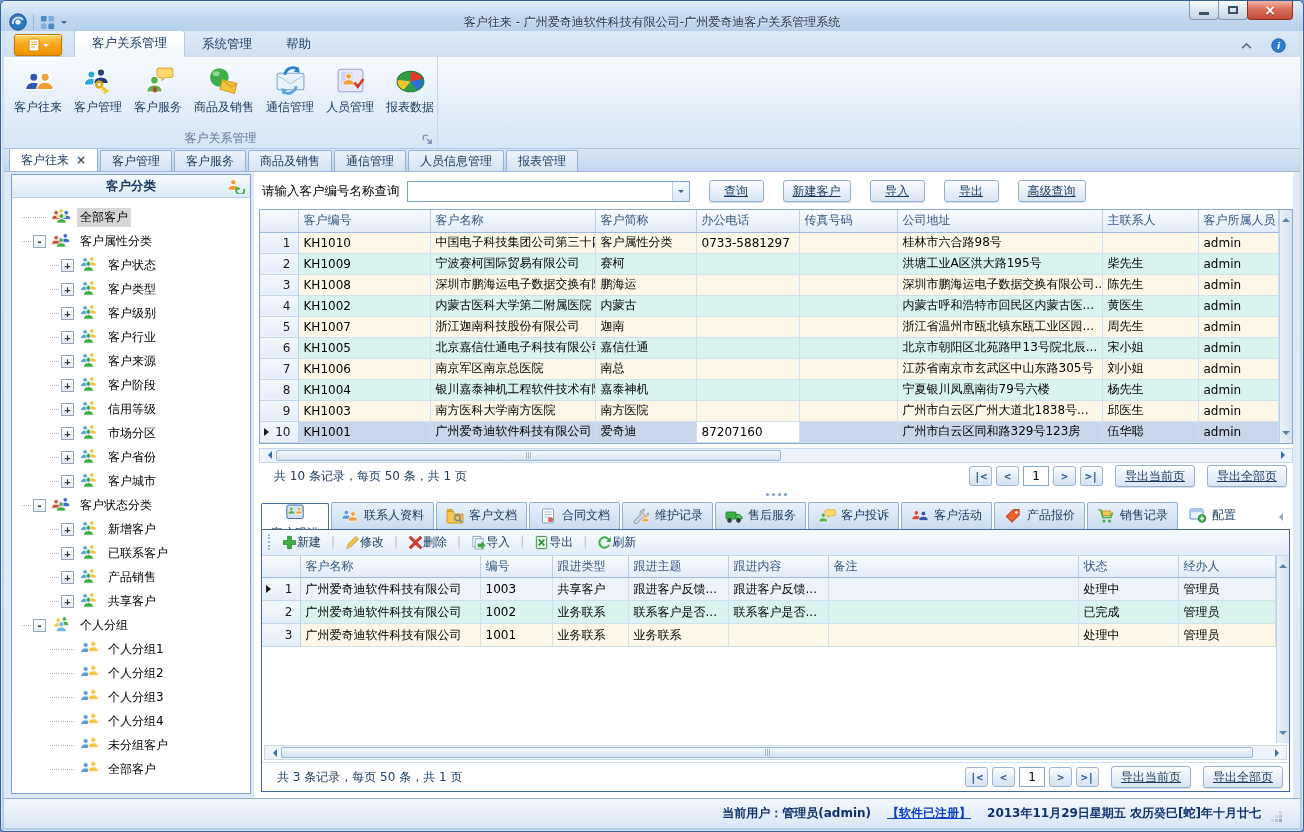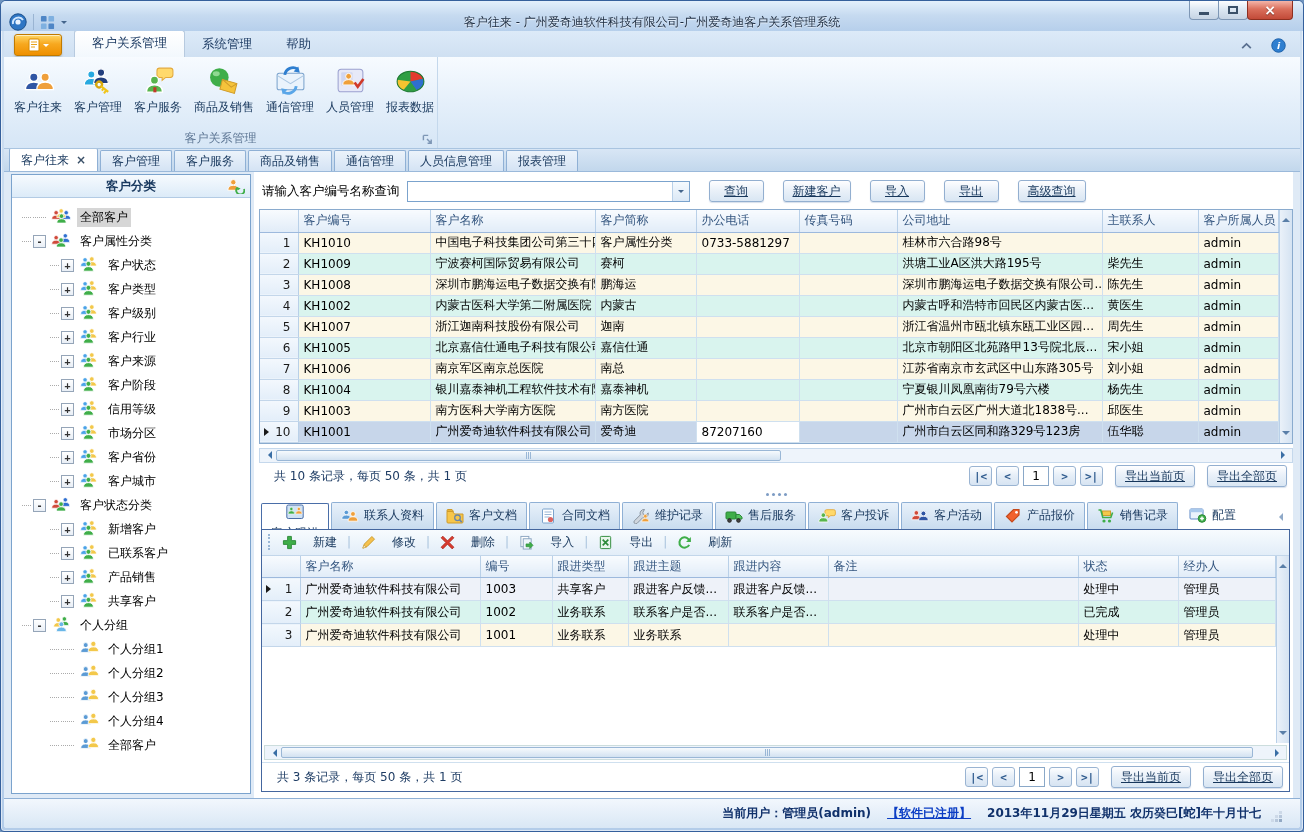--- a/index.html
+++ b/index.html
@@ -140,21 +140,21 @@
   .dtab.active{background:#fff;border-color:#4a6ea8;height:26px;flex-direction:column;}
   .dtab.flat{border:none;background:transparent;}
   .ticon{width:18px;height:16px;flex:none;}
   .dt-arrows{margin-left:auto;display:flex;gap:12px;align-items:center;padding-bottom:8px;}
   .ar-l{width:0;height:0;border:4.5px solid transparent;border-right-color:#8fa9c8;}
   
   .dpanel{flex:1;margin:0 3px 6px 2px;border:1px solid #44669e;background:#fff;display:flex;flex-direction:column;min-height:0;}
   .dtoolbar{height:26px;flex:none;display:flex;align-items:center;background:linear-gradient(#f7fbfe,#e2edf8);
     border-bottom:1px solid #c2d6ea;padding-left:3px;font-size:12px;color:#16365c;}
   .tb-grip{width:4px;height:16px;border-left:2px dotted #9ab7d6;margin:0 7px 0 3px;}
-  .tb-item{display:inline-flex;align-items:center;gap:16px;padding:0 3px;}
+  .tb-item{display:inline-flex;align-items:center;gap:0;padding:0 3px;}
   .tb-ico{width:15px;height:15px;flex:none;}
   .tb-sep{color:#a9c3dd;margin:0 7px;}
   .dgrid{flex:1;display:flex;min-height:0;overflow:hidden;}
   .dgrid .grid-host{border-right:none;}
   .dpanel .hscroll{margin:2px 2px 0 2px;border-color:#cdd;}
   .dpanel .pager{border-top:1px solid #cfe0ef;margin-top:2px;height:29px;}
   
   .statusbar{height:30px;flex:none;display:flex;align-items:center;gap:16px;padding:0 18px 0 10px;
     background:linear-gradient(#f2f7fd,#d9e7f5);border-top:1px solid #8fb0d5;font-size:12px;color:#10316b;}
   .sb-right{font-weight:600;white-space:nowrap;}
@@ -829,20 +829,37 @@
                     <circle cx="7" cy="3.6" r="3" fill="#5b9bd5" stroke="#ffffff" stroke-width="1"></circle>
                     <path d="M1 12.5 Q1 7 7 7 Q13 7 13 12.5 Z" fill="#5b9bd5" stroke="#ffffff" stroke-width="1"></path>
                   </g>
                   <g transform="translate(9 0.5) scale(0.95)">
                     <circle cx="7" cy="3.6" r="3" fill="#f3c84a" stroke="#ffffff" stroke-width="1"></circle>
                     <path d="M1 12.5 Q1 7 7 7 Q13 7 13 12.5 Z" fill="#f3c84a" stroke="#ffffff" stroke-width="1"></path>
                   </g>
                 </svg>
               </span>
               <span class="tlabel">个人分组4</span>
+            </div>
+            <div class="titem" style="padding-left: 38px;">
+              <span class="tconn" style="width: 9px; height: 1px; margin-right: 2px;"></span>
+              <span class="eslot"></span>
+              <span class="tico" data-icon="personal-subgroup">
+                <svg viewBox="0 0 24 19">
+                  <g transform="translate(1 2) scale(0.9)">
+                    <circle cx="7" cy="3.6" r="3" fill="#5b9bd5" stroke="#ffffff" stroke-width="1"></circle>
+                    <path d="M1 12.5 Q1 7 7 7 Q13 7 13 12.5 Z" fill="#5b9bd5" stroke="#ffffff" stroke-width="1"></path>
+                  </g>
+                  <g transform="translate(9 0.5) scale(0.95)">
+                    <circle cx="7" cy="3.6" r="3" fill="#f3c84a" stroke="#ffffff" stroke-width="1"></circle>
+                    <path d="M1 12.5 Q1 7 7 7 Q13 7 13 12.5 Z" fill="#f3c84a" stroke="#ffffff" stroke-width="1"></path>
+                  </g>
+                </svg>
+              </span>
+              <span class="tlabel">未分组客户</span>
             </div>
             <div class="titem" style="padding-left: 38px;">
               <span class="tconn" style="width: 9px; height: 1px; margin-right: 2px;"></span>
               <span class="eslot"></span>
               <span class="tico" data-icon="personal-subgroup">
                 <svg viewBox="0 0 24 19">
                   <g transform="translate(1 2) scale(0.9)">
                     <circle cx="7" cy="3.6" r="3" fill="#5b9bd5" stroke="#ffffff" stroke-width="1"></circle>
                     <path d="M1 12.5 Q1 7 7 7 Q13 7 13 12.5 Z" fill="#5b9bd5" stroke="#ffffff" stroke-width="1"></path>
                   </g>

